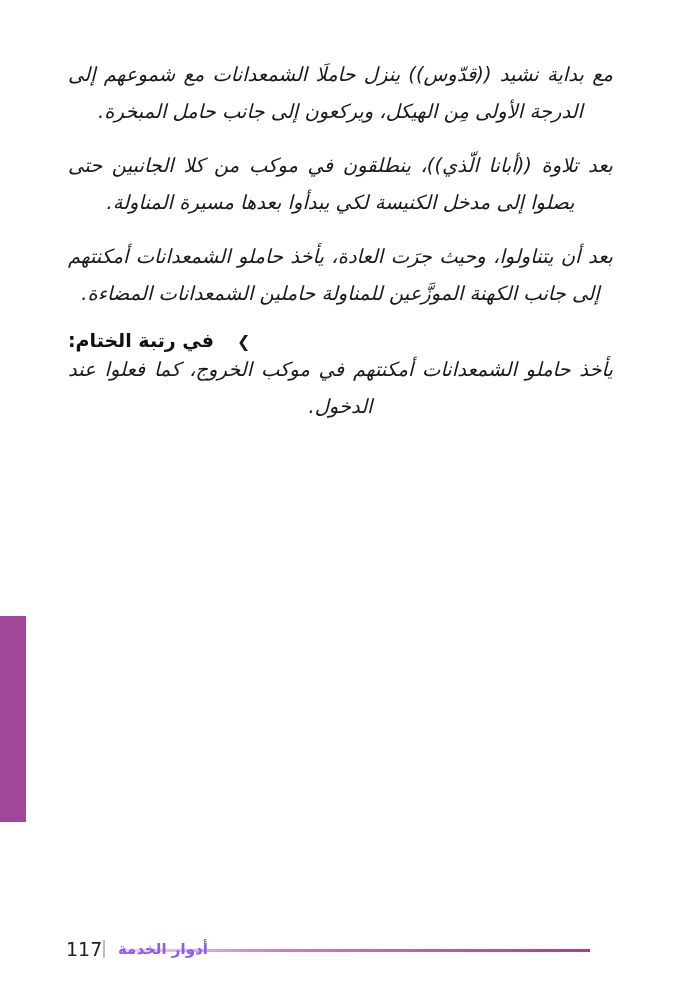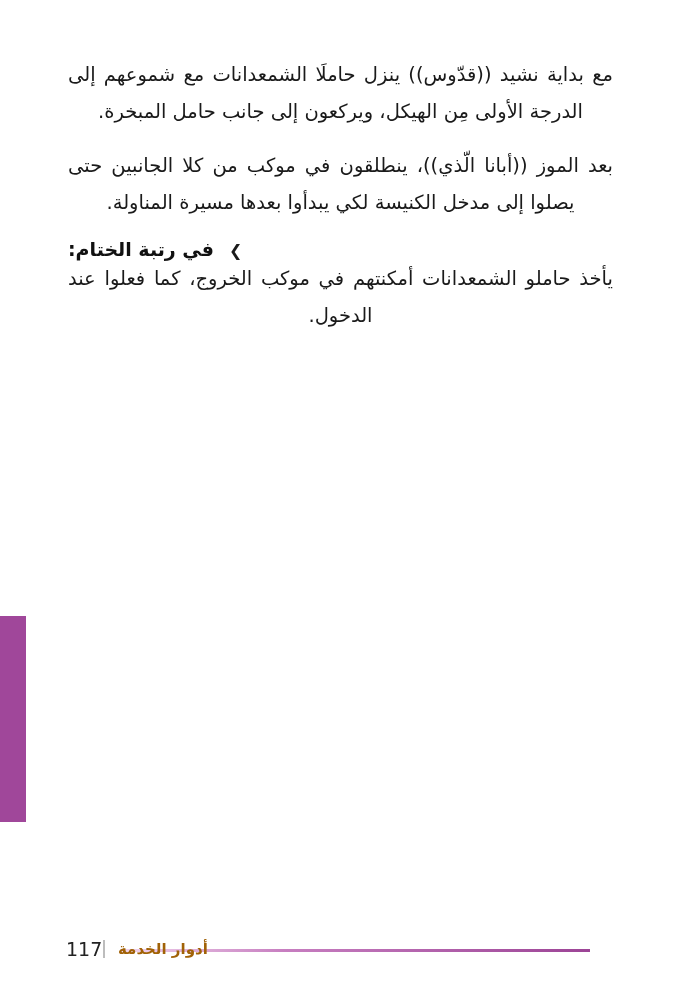--- a/index.html
+++ b/index.html
@@ -45,31 +45,32 @@
     direction: rtl;
   }
 
   .para {
     font-family: "DejaVu Sans", sans-serif;
     font-size: 19.5px;
     line-height: 1.92;
     margin: 0 0 16px 0;
     text-align: justify;
     text-justify: inter-word;
+    font-style: italic;
   }
   .para:last-child { margin-bottom: 8px; }
 
   .para.last-center {
     text-align: justify;
   }
   .section-heading {
     font-size: 19px;
     font-weight: bold;
     color: #111111;
-    margin-right: 8px;
+    margin-right: 16px;
     white-space: nowrap;
   }
   .heading-inner {
     display: flex;
     align-items: baseline;
     gap: 7px;
     margin-right: auto;
     margin-left: 0;
   }
 
@@ -114,36 +115,37 @@
     width: 2px;
     height: 18px;
     background: #bdbdbd;
   }
   .footer-title {
     position: absolute;
     bottom: 8px;
     left: 118px;
     font-size: 15px;
     font-weight: bold;
-    color: #a16207;
+    color: #8b5cf6;
     direction: rtl;
     font-family: "DejaVu Sans", sans-serif;
   }
 </style>
 </head>
 <body>
 
 <div class="page">
 
   <div class="edge-tab"></div>
 
   <div class="content">
 
     <p class="para">مع بداية نشيد ((قدّوس)) ينزل حاملَا الشمعدانات مع شموعهم إلى الدرجة الأولى مِن الهيكل، ويركعون إلى جانب حامل المبخرة.</p>
-    <p class="para">بعد الموز ((أبانا الّذي))، ينطلقون في موكب من كلا الجانبين حتى يصلوا إلى مدخل الكنيسة لكي يبدأوا بعدها مسيرة المناولة.</p>
+    <p class="para">بعد تلاوة ((أبانا الّذي))، ينطلقون في موكب من كلا الجانبين حتى يصلوا إلى مدخل الكنيسة لكي يبدأوا بعدها مسيرة المناولة.</p>
+    <p class="para">بعد أن يتناولوا، وحيث جرَت العادة، يأخذ حاملو الشمعدانات أمكنتهم إلى جانب الكهنة الموزَّعين للمناولة حاملين الشمعدانات المضاءة.</p>
 
     <div class="heading-block">
       <div class="heading-inner">
         <span class="bullet">❯</span>
         <span class="section-heading">في رتبة الختام:</span>
       </div>
     </div>
 
     <p class="para last-center">يأخذ حاملو الشمعدانات أمكنتهم في موكب الخروج، كما فعلوا عند الدخول.</p>
 

